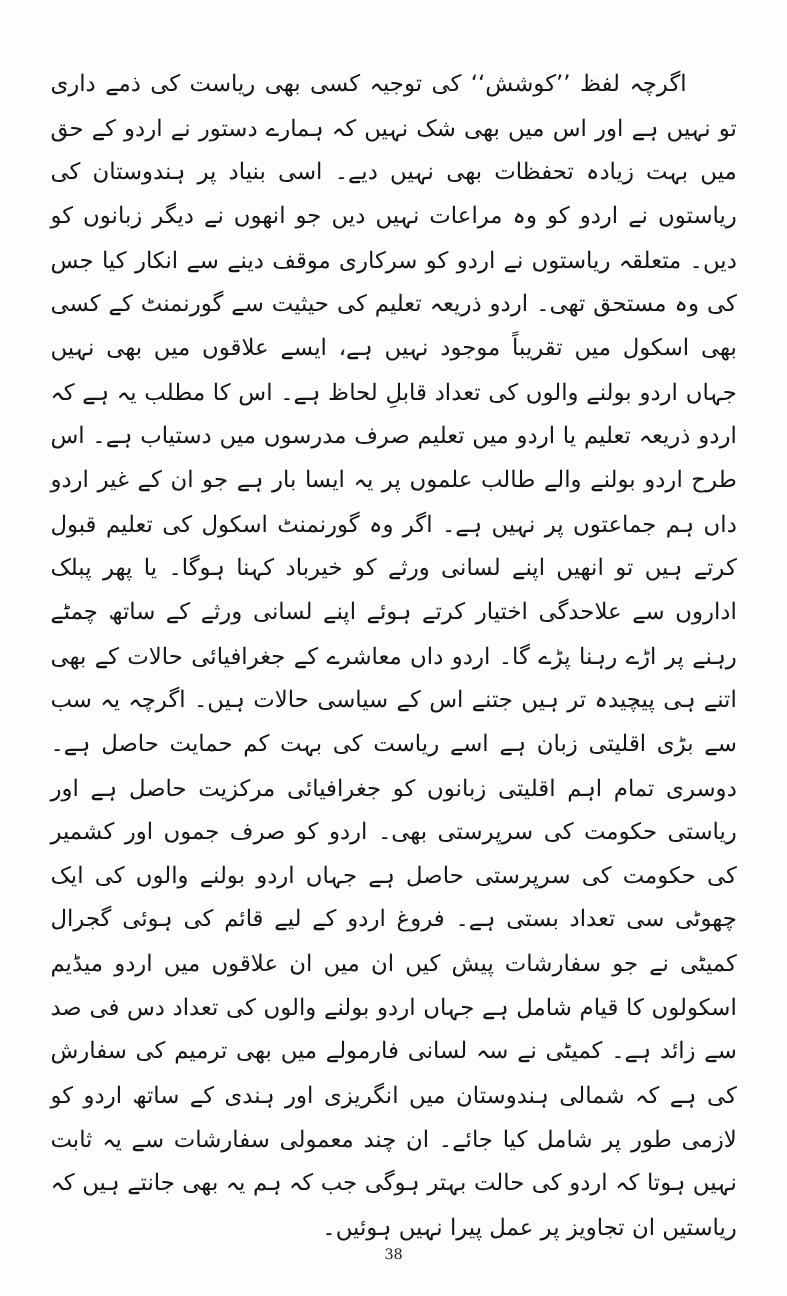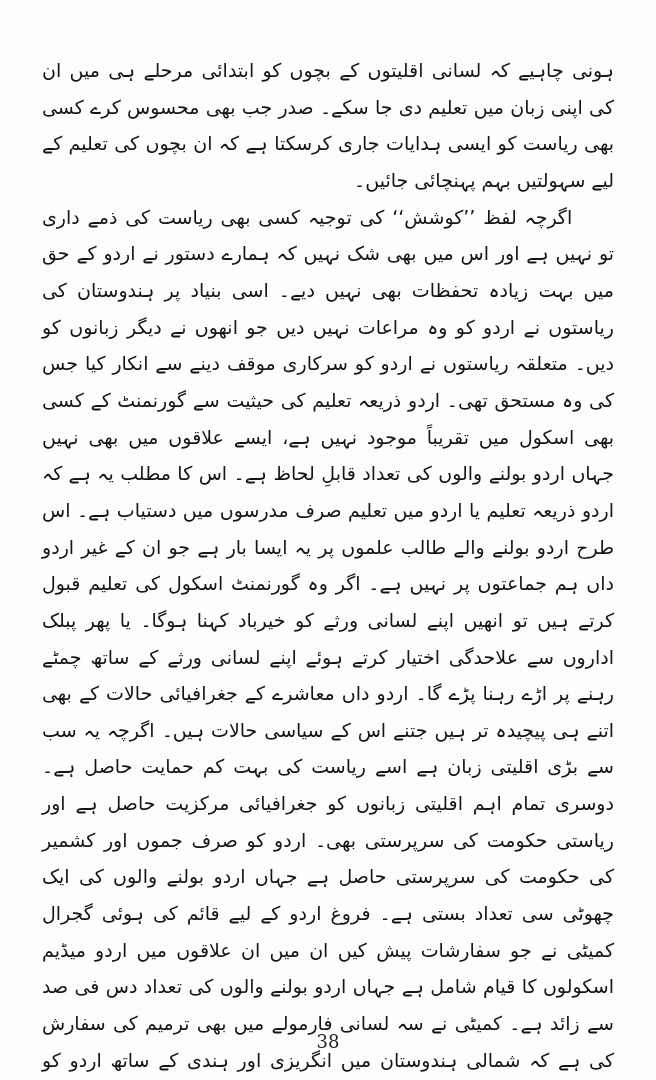--- a/index.html
+++ b/index.html
@@ -34,29 +34,28 @@
   .para.indented {
     text-indent: 2.2em;
   }
   .page-number {
     position: absolute;
     bottom: 28px;
     left: 0;
     right: 0;
     text-align: center;
     direction: ltr;
-    font-size: 18px;
+    font-size: 12px;
     color: #222;
     font-family: "DejaVu Serif", serif;
     margin-top: 34px;
   }
 </style>
 </head>
 <body>
 
 <div class="scan-page">
   <div class="text-block">
-    <p class="para">ہونی چاہیے کہ لسانی اقلیتوں کے بچوں کو ابتدائی مرحلے ہی میں ان کی اپنی زبان میں تعلیم دی جا سکے۔ صدر جب بھی محسوس کرے کسی بھی ریاست کو ایسی ہدایات جاری کرسکتا ہے کہ ان بچوں کی تعلیم کے لیے سہولتیں بہم پہنچائی جائیں۔</p>
     <p class="para indented">اگرچہ لفظ ’’کوشش‘‘ کی توجیہ کسی بھی ریاست کی ذمے داری تو نہیں ہے اور اس میں بھی شک نہیں کہ ہمارے دستور نے اردو کے حق میں بہت زیادہ تحفظات بھی نہیں دیے۔ اسی بنیاد پر ہندوستان کی ریاستوں نے اردو کو وہ مراعات نہیں دیں جو انھوں نے دیگر زبانوں کو دیں۔ متعلقہ ریاستوں نے اردو کو سرکاری موقف دینے سے انکار کیا جس کی وہ مستحق تھی۔ اردو ذریعہ تعلیم کی حیثیت سے گورنمنٹ کے کسی بھی اسکول میں تقریباً موجود نہیں ہے، ایسے علاقوں میں بھی نہیں جہاں اردو بولنے والوں کی تعداد قابلِ لحاظ ہے۔ اس کا مطلب یہ ہے کہ اردو ذریعہ تعلیم یا اردو میں تعلیم صرف مدرسوں میں دستیاب ہے۔ اس طرح اردو بولنے والے طالب علموں پر یہ ایسا بار ہے جو ان کے غیر اردو داں ہم جماعتوں پر نہیں ہے۔ اگر وہ گورنمنٹ اسکول کی تعلیم قبول کرتے ہیں تو انھیں اپنے لسانی ورثے کو خیرباد کہنا ہوگا۔ یا پھر پبلک اداروں سے علاحدگی اختیار کرتے ہوئے اپنے لسانی ورثے کے ساتھ چمٹے رہنے پر اڑے رہنا پڑے گا۔ اردو داں معاشرے کے جغرافیائی حالات کے بھی اتنے ہی پیچیدہ تر ہیں جتنے اس کے سیاسی حالات ہیں۔ اگرچہ یہ سب سے بڑی اقلیتی زبان ہے اسے ریاست کی بہت کم حمایت حاصل ہے۔ دوسری تمام اہم اقلیتی زبانوں کو جغرافیائی مرکزیت حاصل ہے اور ریاستی حکومت کی سرپرستی بھی۔ اردو کو صرف جموں اور کشمیر کی حکومت کی سرپرستی حاصل ہے جہاں اردو بولنے والوں کی ایک چھوٹی سی تعداد بستی ہے۔ فروغ اردو کے لیے قائم کی ہوئی گجرال کمیٹی نے جو سفارشات پیش کیں ان میں ان علاقوں میں اردو میڈیم اسکولوں کا قیام شامل ہے جہاں اردو بولنے والوں کی تعداد دس فی صد سے زائد ہے۔ کمیٹی نے سہ لسانی فارمولے میں بھی ترمیم کی سفارش کی ہے کہ شمالی ہندوستان میں انگریزی اور ہندی کے ساتھ اردو کو لازمی طور پر شامل کیا جائے۔ ان چند معمولی سفارشات سے یہ ثابت نہیں ہوتا کہ اردو کی حالت بہتر ہوگی جب کہ ہم یہ بھی جانتے ہیں کہ ریاستیں ان تجاویز پر عمل پیرا نہیں ہوئیں۔</p>
 
   </div>
   <div class="page-number">38</div>
 </div>
 
 </body></html>

